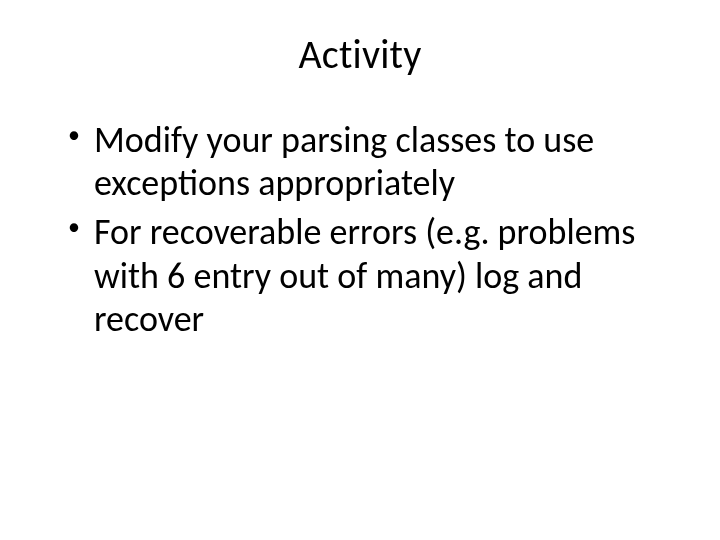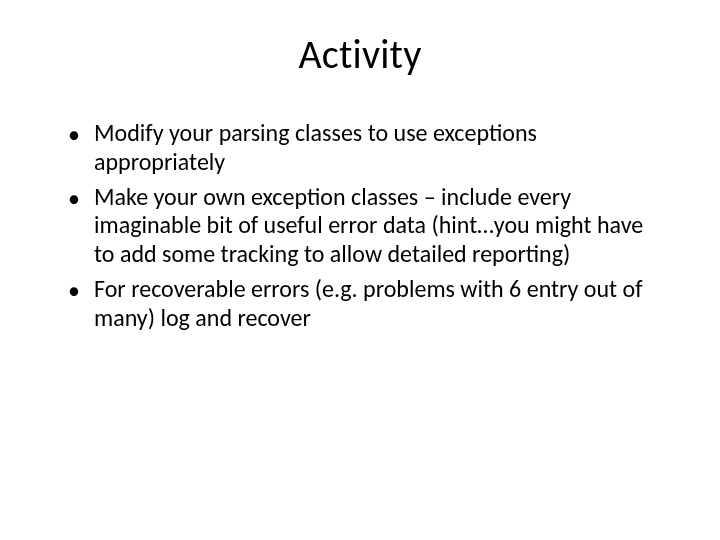--- a/index.html
+++ b/index.html
@@ -24,21 +24,21 @@
     margin: 10px 0 40px 0;
     letter-spacing: 0.2px;
   }
   ul.body {
     list-style: none;
     margin: 0;
     padding: 0 12px 0 20px;
   }
   ul.body li {
     position: relative;
-    font-size: 24px;
+    font-size: 36px;
     line-height: 1.2;
     padding-left: 26px;
     margin: 0 0 6px 0;
   }
   ul.body li::before {
     content: "•";
     position: absolute;
     left: 0;
     top: 0;
     font-size: 24px;
@@ -46,16 +46,15 @@
   }
 </style>
 </head>
 <body>
 
 <div class="slide">
   <div class="title">Activity</div>
 
   <ul class="body">
     <li>Modify your parsing classes to use exceptions appropriately</li>
-    <li>Make your own exception classes – include every imaginable bit of useful error data (hint…you might have to add some tracking to allow detailed reporting)</li>
     <li>For recoverable errors (e.g. problems with 6 entry out of many) log and recover</li>
   </ul>
 </div>
 
 </body></html>

